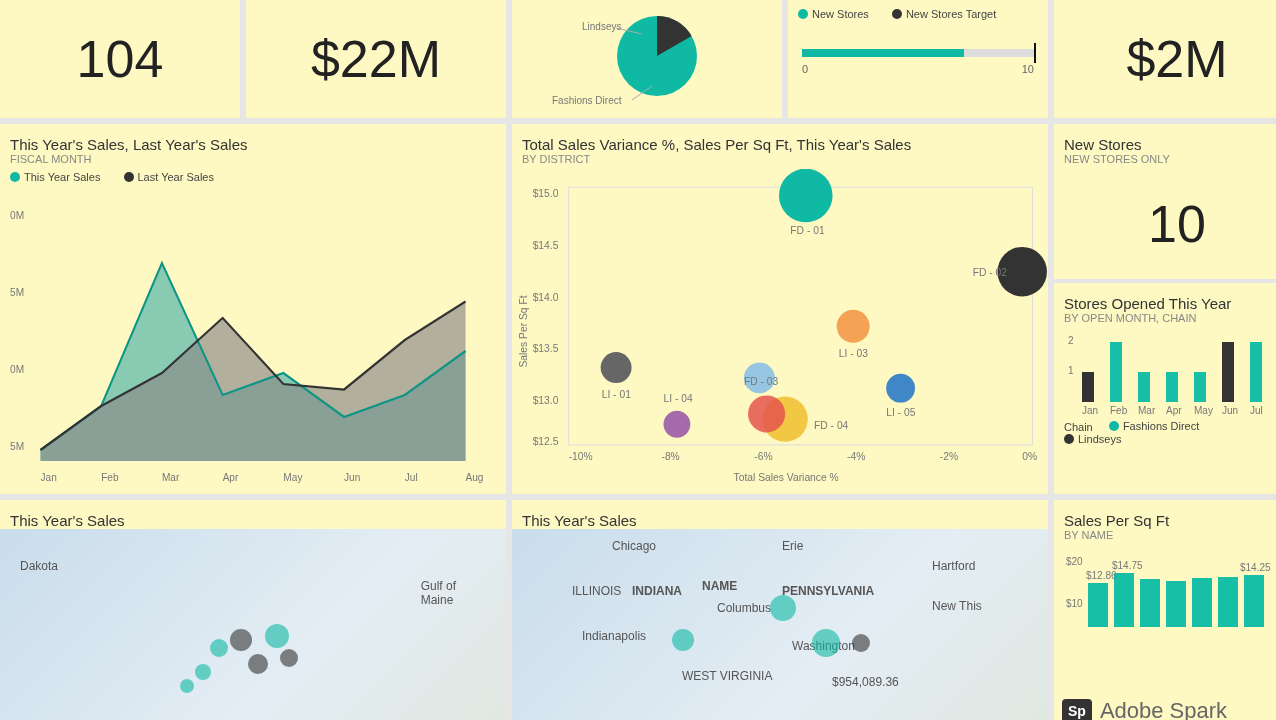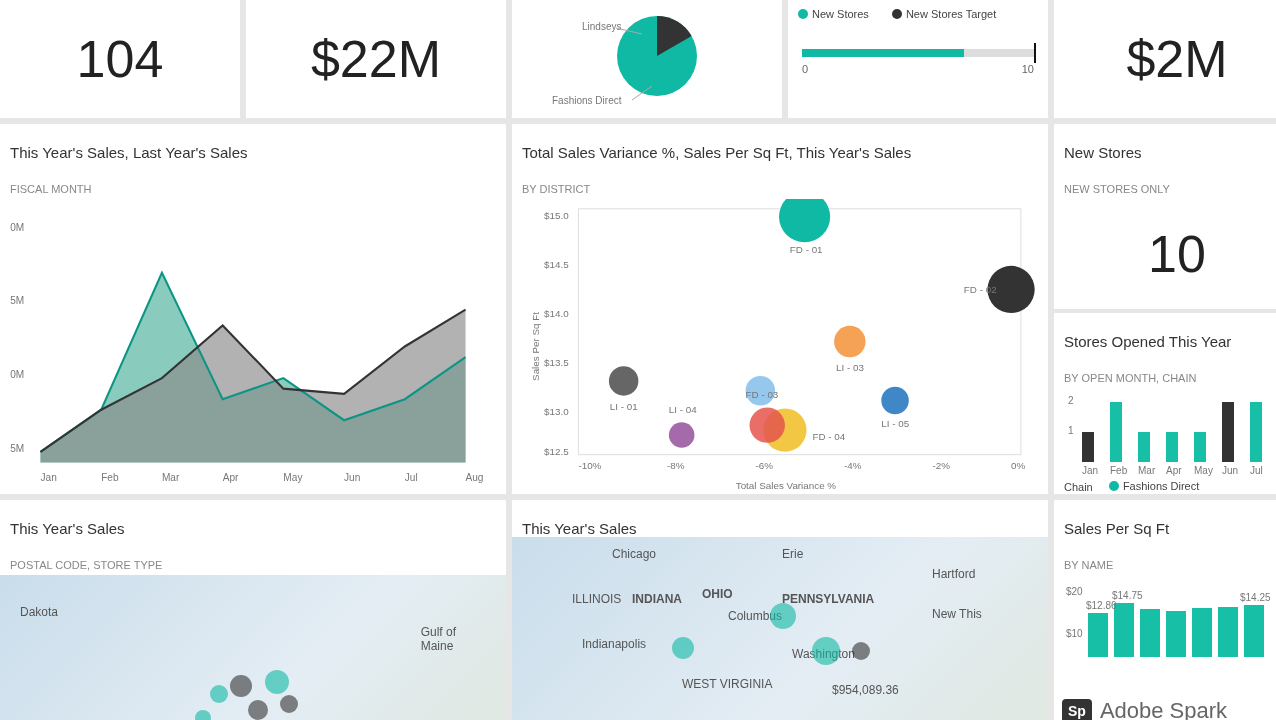--- a/index.html
+++ b/index.html
@@ -14,44 +14,43 @@
   }
   .grid {
     display: grid;
     grid-template-columns: 240px 260px 270px 260px 246px;
     grid-template-rows: 118px 370px 232px;
     gap: 6px;
     width: 1276px;
     height: 720px;
   }
   .tile {
-    background: #ffffff;
+    background: #fef9c3;
     position: relative;
     overflow: hidden;
   }
   .kpi {
     display: flex;
     align-items: center;
     justify-content: center;
     font-size: 52px;
     font-weight: 300;
     color: #222;
   }
   .tile-title {
     font-size: 15px;
     color: #333;
-    padding: 20px 10px 0 10px;
+    padding: 12px 10px 0 10px;
     font-weight: 400;
   }
   .tile-sub {
     font-size: 11px;
     color: #888;
     padding: 0 10px 4px 10px;
     text-transform: uppercase;
-    margin-top: 22px;
   }
   .legend {
     font-size: 11px;
     color: #444;
     padding: 2px 10px;
   }
   .legend span { display:inline-flex; align-items:center; margin-right:10px;}
   .dot { width:10px; height:10px; border-radius:50%; display:inline-block; margin-right:4px;}
   .teal { background:#0fb9a3; }
   .dark { background:#333; }
@@ -130,20 +129,30 @@
     </div>
   </div>
 
   <div class="tile kpi">
     <span>$2M</span>
   </div>
 
   <div class="tile" style="grid-column:1 / span 2; display:flex; flex-direction:column">
     <div class="tile-title">This Year's Sales, Last Year's Sales</div>
     <div class="tile-sub">FISCAL MONTH</div>
+    <div class="legend">
+      <span>
+          <i class="dot teal"></i>
+          <span>This Year Sales</span>
+        </span>
+      <span>
+          <i class="dot dark"></i>
+          <span>Last Year Sales</span>
+        </span>
+    </div>
     <svg viewBox="0 0 500 280" width="100%" height="100%" preserveAspectRatio="none">
       <g transform="translate(40,10)">
         <text x="-30" y="20" class="axis-tick">0M</text>
         <text x="-30" y="90" class="axis-tick">5M</text>
         <text x="-30" y="160" class="axis-tick">0M</text>
         <text x="-30" y="230" class="axis-tick">5M</text>
         <polygon points="0,230 60,190 120,60 180,180 240,160 300,200 360,180 420,140 420,240 0,240" fill="#6bbfae" opacity="0.8"></polygon>
         <polygon points="0,230 60,190 120,160 180,110 240,170 300,175 360,130 420,95 420,240 0,240" fill="#888" opacity="0.65"></polygon>
         <polyline points="0,230 60,190 120,60 180,180 240,160 300,200 360,180 420,140" fill="none" stroke="#0c9484" stroke-width="2"></polyline>
         <polyline points="0,230 60,190 120,160 180,110 240,170 300,175 360,130 420,95" fill="none" stroke="#333" stroke-width="2"></polyline>
@@ -249,44 +258,43 @@
         <span>
             <i class="dot dark"></i>
             <span>Lindseys</span>
           </span>
       </div>
     </div>
   </div>
 
   <div class="tile" style="grid-column:1 / span 2; display:flex; flex-direction:column">
     <div class="tile-title">This Year's Sales</div>
-    <div class="tile-sub">POSTAL CODE, STORE TYPE</div>
     <div class="map" style="flex:1">
       <span class="label" style="left:20px; top:30px">Dakota</span>
       <span class="label" style="right:50px; top:50px">Gulf of<br>Maine</span>
       <div class="mark" style="width:18px;height:18px;background:#0fb9a3;left:210px;top:110px"></div>
       <div class="mark" style="width:22px;height:22px;background:#333;left:230px;top:100px"></div>
       <div class="mark" style="width:16px;height:16px;background:#0fb9a3;left:195px;top:135px"></div>
       <div class="mark" style="width:20px;height:20px;background:#333;left:248px;top:125px"></div>
       <div class="mark" style="width:24px;height:24px;background:#0fb9a3;left:265px;top:95px"></div>
       <div class="mark" style="width:18px;height:18px;background:#333;left:280px;top:120px"></div>
       <div class="mark" style="width:14px;height:14px;background:#0fb9a3;left:180px;top:150px"></div>
     </div>
   </div>
 
   <div class="tile" style="grid-column:3 / span 2; display:flex; flex-direction:column">
     <div class="tile-title">This Year's Sales</div>
     <div class="map" style="flex:1">
       <span class="label" style="left:100px; top:10px">Chicago</span>
       <span class="label" style="left:270px; top:10px">Erie</span>
-      <span class="label" style="left:190px; top:50px; font-weight:600">OHIO</span>
+      <span class="label" style="left:190px; top:50px; font-weight:600">NAME</span>
       <span class="label" style="left:60px; top:55px; font-weight:400">ILLINOIS</span>
       <span class="label" style="left:120px; top:55px; font-weight:600">INDIANA</span>
       <span class="label" style="left:270px; top:55px; font-weight:600">PENNSYLVANIA</span>
-      <span class="label" style="left:216px; top:72px">Columbus</span>
+      <span class="label" style="left:205px; top:72px">Columbus</span>
       <span class="label" style="left:70px; top:100px">Indianapolis</span>
       <span class="label" style="left:170px; top:140px; font-weight:400">WEST VIRGINIA</span>
       <span class="label" style="left:280px; top:110px">Washington</span>
       <span class="label" style="left:420px; top:70px">New This</span>
       <span class="label" style="left:420px; top:30px">Hartford</span>
       <span class="label" style="left:320px; top:146px">$954,089.36</span>
       <div class="mark" style="width:26px;height:26px;background:#0fb9a3;left:258px;top:66px"></div>
       <div class="mark" style="width:22px;height:22px;background:#0fb9a3;left:160px;top:100px"></div>
       <div class="mark" style="width:28px;height:28px;background:#0fb9a3;left:300px;top:100px"></div>
       <div class="mark" style="width:18px;height:18px;background:#333;left:340px;top:105px"></div>

